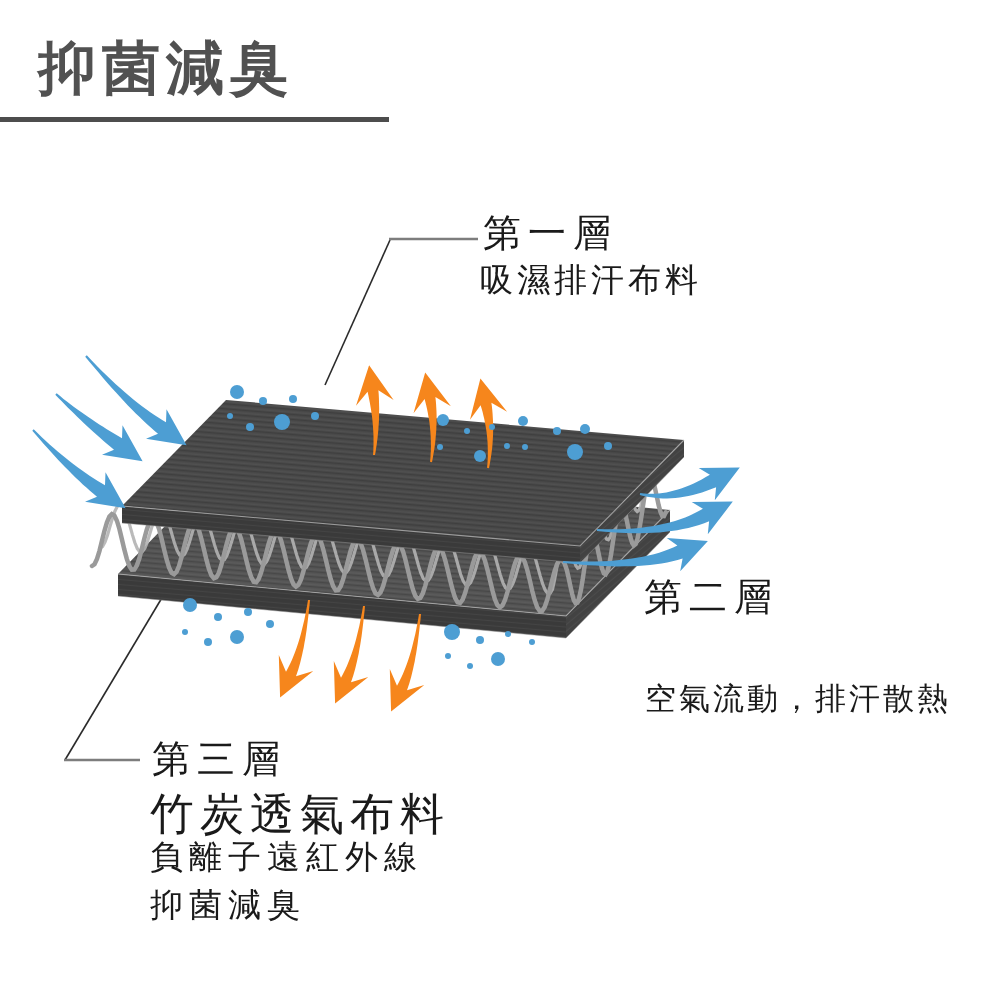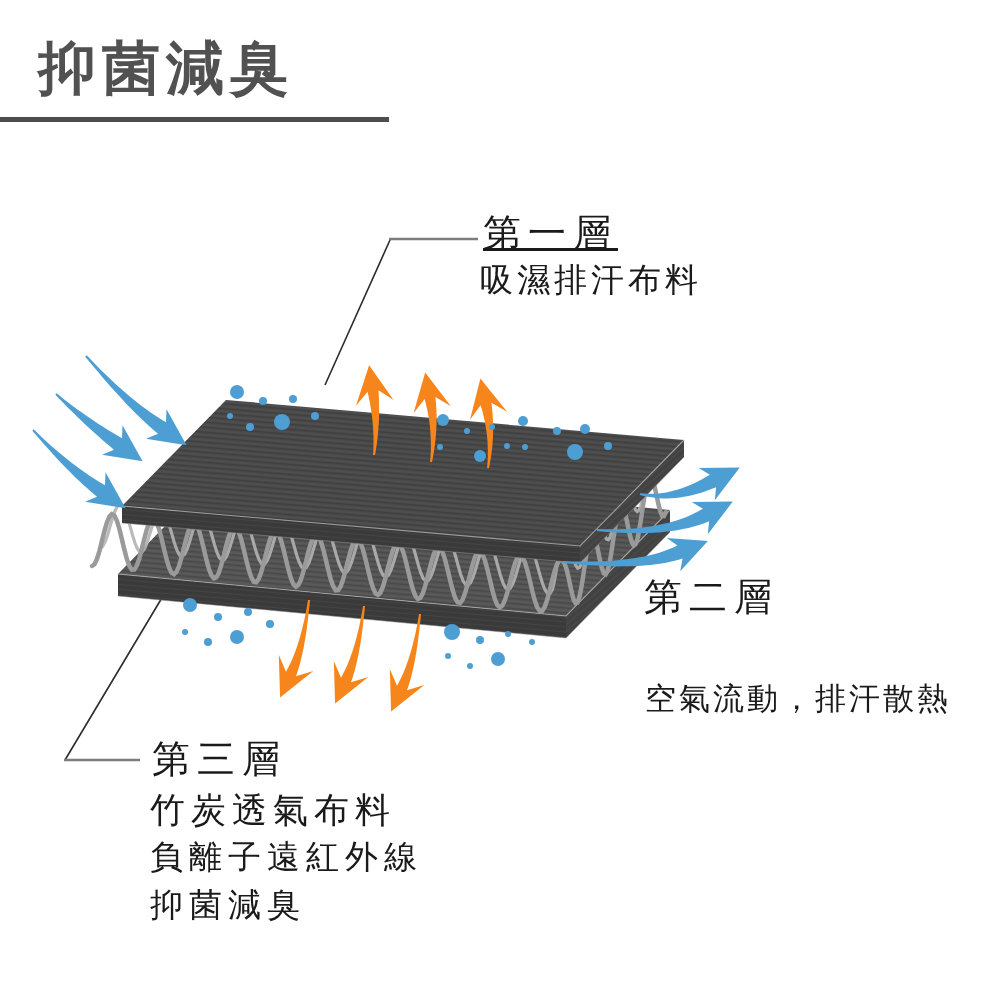--- a/index.html
+++ b/index.html
@@ -6,27 +6,27 @@
   body{width:1000px;height:1000px;background:#ffffff;position:relative;overflow:hidden;
        font-family:"Liberation Sans", sans-serif;}
   #stage{position:absolute;left:0;top:0;width:1000px;height:1000px;}
   #scene{position:absolute;left:0;top:0;}
   .title{position:absolute;left:38px;top:30px;font-family:"Liberation Serif", serif;
          font-weight:bold;font-size:58px;color:var(--title);letter-spacing:6px;white-space:nowrap;}
   .title-rule{position:absolute;left:0;top:117px;width:389px;height:5px;background:var(--rule);}
   .lbl{position:absolute;color:var(--text);white-space:nowrap;line-height:1;}
   .lbl-name{font-size:38px;letter-spacing:7px;}
   .lbl-desc{font-size:31px;letter-spacing:4px;text-align:center;}
-  .l1-name{left:483px;top:214px;text-decoration:underline;}
+  .l1-name{left:483px;top:214px;}
   .l1-d1{left:480px;top:263px;font-size:33px;}
   .l2-name{left:644px;top:578px;}
   .l2-d1{left:645px;top:628px;}
   .l2-d2{left:645px;top:675px;font-size:31px;letter-spacing:3px;margin-top:8px;}
   .l3-name{left:152px;top:740px;}
-  .l3-d1{left:150px;top:792px;font-size:35px;letter-spacing:6px;}
+  .l3-d1{left:150px;top:792px;font-size:44px;letter-spacing:6px;}
   .l3-d2{left:150px;top:840px;font-size:33px;letter-spacing:6px;}
   .l3-d3{left:150px;top:888px;font-size:33px;letter-spacing:6px;}
 </style>
 </head>
 <body>
 
 <div id="stage">
 
   <svg id="scene" width="1000" height="1000" viewBox="0 0 1000 1000" aria-hidden="true">
     <defs>

